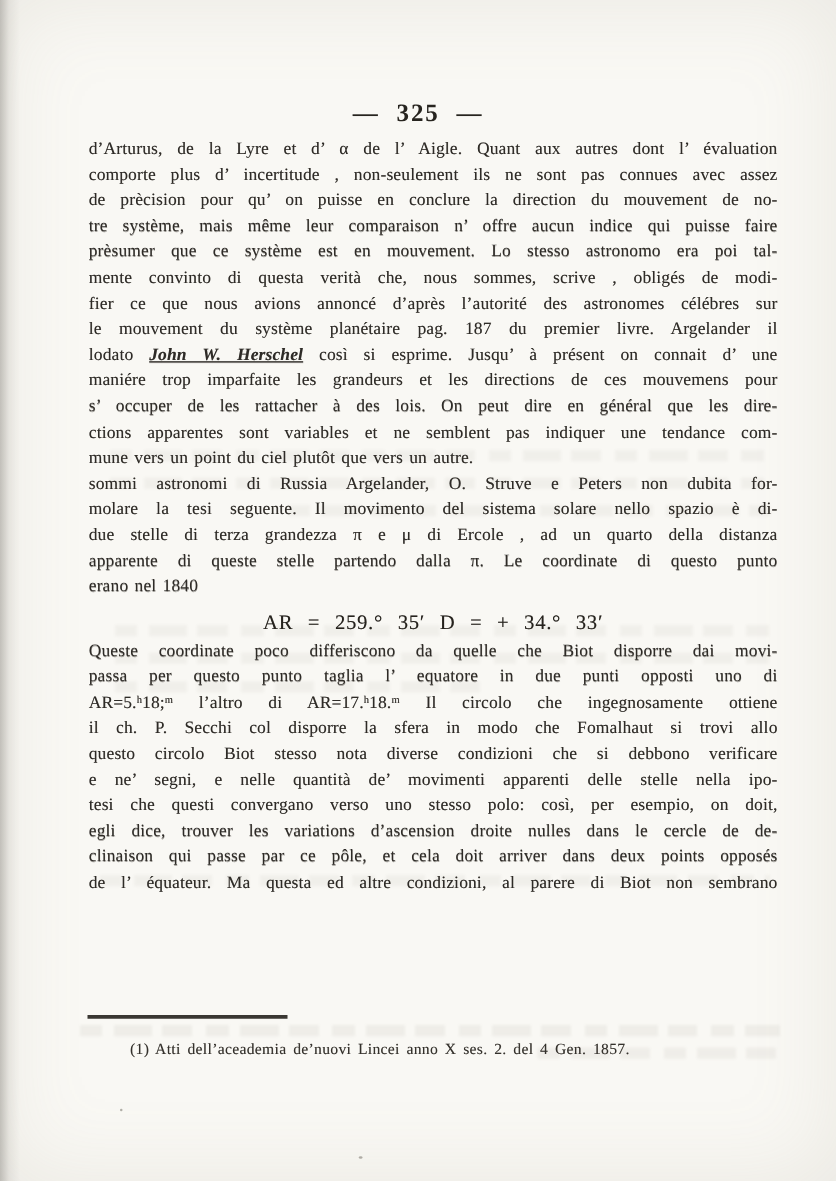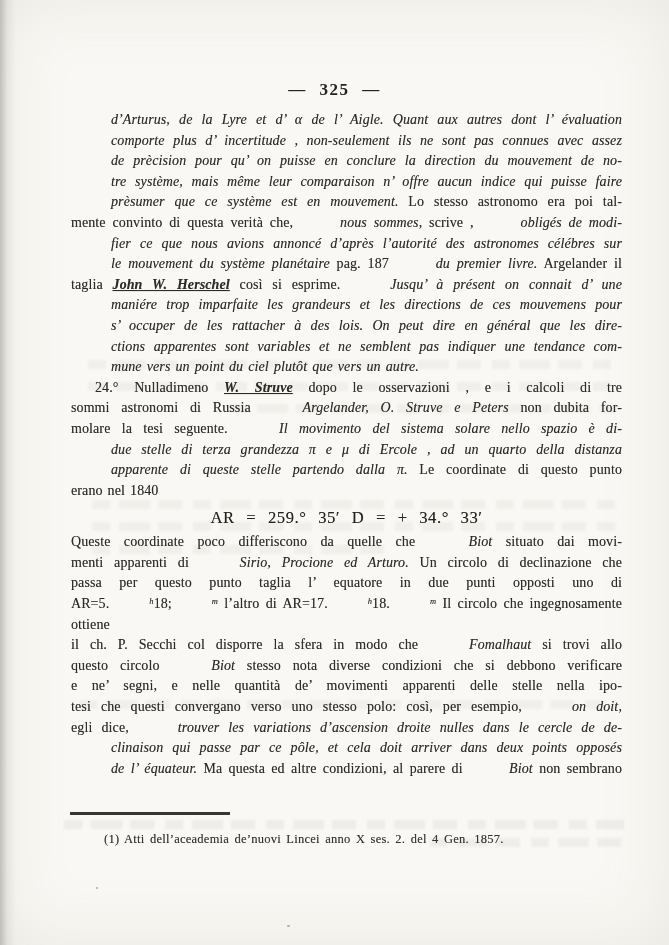--- a/index.html
+++ b/index.html
@@ -17,34 +17,34 @@
     color:var(--ink);
   }
   .scan-shadow{
     position:absolute;left:0;top:0;width:16px;height:945px;
     background:linear-gradient(90deg, rgba(92,89,82,.32), rgba(150,146,138,.14) 45%, rgba(0,0,0,0));
     pointer-events:none;
   }
   .pagenum{
     position:absolute;top:80px;left:0;width:100%;
     text-align:center;
-    font-size:17px;font-weight:700;letter-spacing:1.5px;word-spacing:7px;
+    font-size:20px;font-weight:700;letter-spacing:1.5px;word-spacing:7px;
     color:#27241f;
   }
   .content{
     position:absolute;left:71px;top:110px;width:551px;
     font-size:13.9px;line-height:20.6px;
     letter-spacing:.15px;word-spacing:1.4px;
     text-shadow:.2px .2px .35px rgba(45,40,33,.45);
   }
   .line{text-align:justify;text-align-last:justify;}
   .line.left{text-align:center;text-align-last:left;}
   .line.cent{text-align:center;text-align-last:center;}
   .line.ind{text-indent:24px;}
-  .it{font-style:italic;margin-left:40px;}
+  .it{}
   .bit{font-style:italic;font-weight:bold;text-decoration:underline;}
   sup{font-size:.6em;line-height:0;vertical-align:baseline;position:relative;top:-.5em;}
   .f{
     font-size:16.5px;line-height:24px;margin:5px 0 2px;
     letter-spacing:.6px;word-spacing:7px;color:#26231e;
   }
   .fnrule{
     position:absolute;left:70px;top:812px;width:160px;height:3px;
     background:#3a3732;
   }
@@ -97,34 +97,32 @@
 
   <div class="content" id="body-lines">
       <div class="line"><span class="it">d’Arturus, de la Lyre et d’ α de l’ Aigle. Quant aux autres dont l’ évaluation</span></div>
       <div class="line"><span class="it">comporte plus d’ incertitude , non-seulement ils ne sont pas connues avec assez</span></div>
       <div class="line"><span class="it">de prècision pour qu’ on puisse en conclure la direction du mouvement de no-</span></div>
       <div class="line"><span class="it">tre système, mais même leur comparaison n’ offre aucun indice qui puisse faire</span></div>
       <div class="line"><span class="it">prèsumer que ce système est en mouvement.</span><span> Lo stesso astronomo era poi tal-</span></div>
       <div class="line"><span>mente convinto di questa verità che, </span><span class="it">nous sommes</span><span>, scrive , </span><span class="it">obligés de modi-</span></div>
       <div class="line"><span class="it">fier ce que nous avions annoncé d’après l’autorité des astronomes célébres sur</span></div>
       <div class="line"><span class="it">le mouvement du système planétaire </span><span>pag. 187 </span><span class="it">du premier livre.</span><span> Argelander il</span></div>
-      <div class="line"><span>taglia </span><span class="bit">John W. Herschel</span><span> così si esprime. </span><span class="it">Jusqu’ à présent on connait d’ une</span></div>
+      <div class="line"><span>lodato </span><span class="bit">John W. Herschel</span><span> così si esprime. </span><span class="it">Jusqu’ à présent on connait d’ une</span></div>
       <div class="line"><span class="it">maniére trop imparfaite les grandeurs et les directions de ces mouvemens pour</span></div>
       <div class="line"><span class="it">s’ occuper de les rattacher à des lois. On peut dire en général que les dire-</span></div>
       <div class="line"><span class="it">ctions apparentes sont variables et ne semblent pas indiquer une tendance com-</span></div>
       <div class="line left"><span class="it">mune vers un point du ciel plutôt que vers un autre.</span></div>
-      <div class="line ind"><span>24.° Nulladimeno </span><span class="bit">W. Struve</span><span> dopo le osservazioni , e i calcoli di tre</span></div>
       <div class="line"><span>sommi astronomi di Russia </span><span class="it">Argelander, O. Struve e Peters</span><span> non dubita for-</span></div>
       <div class="line"><span>molare la tesi seguente. </span><span class="it">Il movimento del sistema solare nello spazio è di-</span></div>
       <div class="line"><span class="it">due stelle di terza grandezza π e μ di Ercole , ad un quarto della distanza</span></div>
       <div class="line"><span class="it">apparente di queste stelle partendo dalla π.</span><span> Le coordinate di questo punto</span></div>
       <div class="line left"><span>erano nel 1840</span></div>
       <div class="line cent f"><span>AR = 259.° 35′ D = + 34.° 33′</span></div>
-      <div class="line"><span>Queste coordinate poco differiscono da quelle che </span><span class="it">Biot</span><span> situato dai movi-</span></div>
-      <div class="line"><span>menti apparenti di </span><span class="it">Sirio, Procione ed Arturo.</span><span> Un circolo di declinazione che</span></div>
+      <div class="line"><span>Queste coordinate poco differiscono da quelle che </span><span class="it">Biot</span><span> disporre dai movi-</span></div>
       <div class="line"><span>passa per questo punto taglia l’ equatore in due punti opposti uno di</span></div>
       <div class="line"><span>AR=5.</span><sup class="it">h</sup><span>18;</span><sup class="it">m</sup><span> l’altro di AR=17.</span><sup class="it">h</sup><span>18.</span><sup class="it">m</sup><span> Il circolo che ingegnosamente ottiene</span></div>
       <div class="line"><span>il ch. P. Secchi col disporre la sfera in modo che </span><span class="it">Fomalhaut</span><span> si trovi allo</span></div>
       <div class="line"><span>questo circolo </span><span class="it">Biot</span><span> stesso nota diverse condizioni che si debbono verificare</span></div>
       <div class="line"><span>e ne’ segni, e nelle quantità de’ movimenti apparenti delle stelle nella ipo-</span></div>
       <div class="line"><span>tesi che questi convergano verso uno stesso polo: così, per esempio, </span><span class="it">on doit,</span></div>
       <div class="line"><span>egli dice, </span><span class="it">trouver les variations d’ascension droite nulles dans le cercle de de-</span></div>
       <div class="line"><span class="it">clinaison qui passe par ce pôle, et cela doit arriver dans deux points opposés</span></div>
       <div class="line"><span class="it">de l’ équateur.</span><span> Ma questa ed altre condizioni, al parere di </span><span class="it">Biot</span><span> non sembrano</span></div>
     </div>

